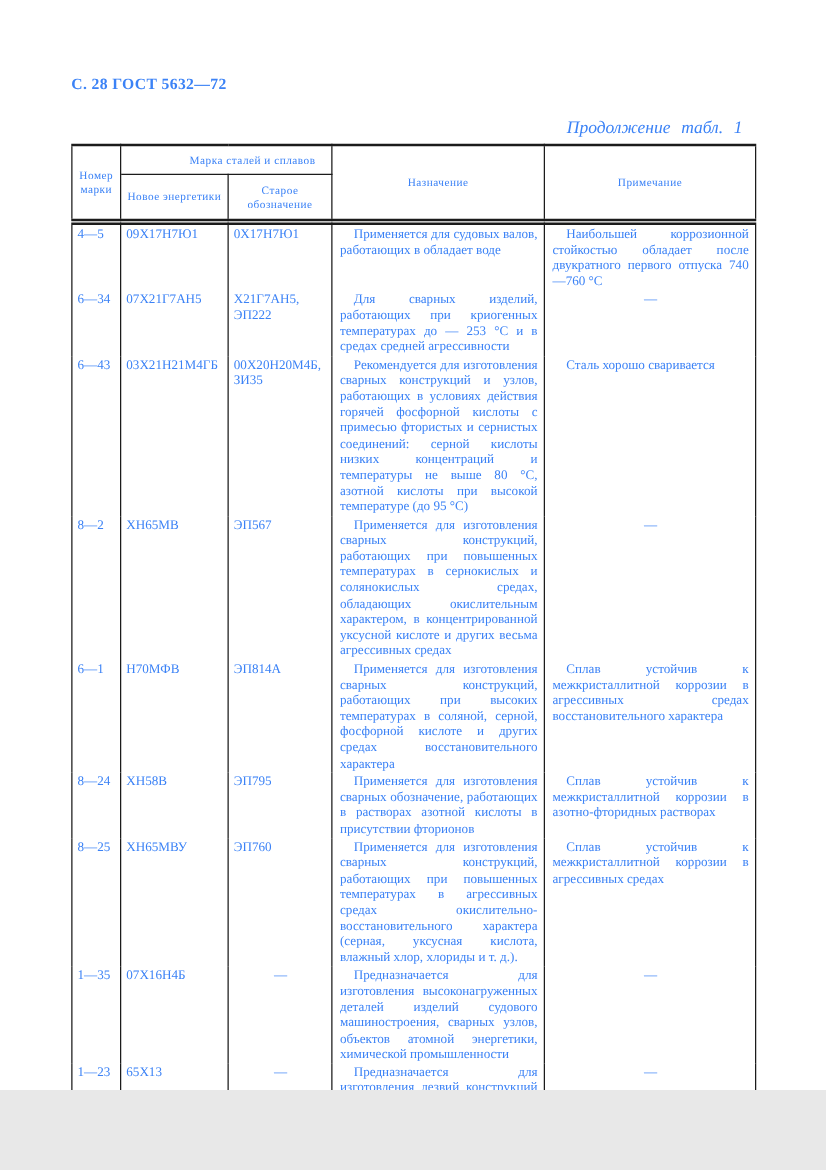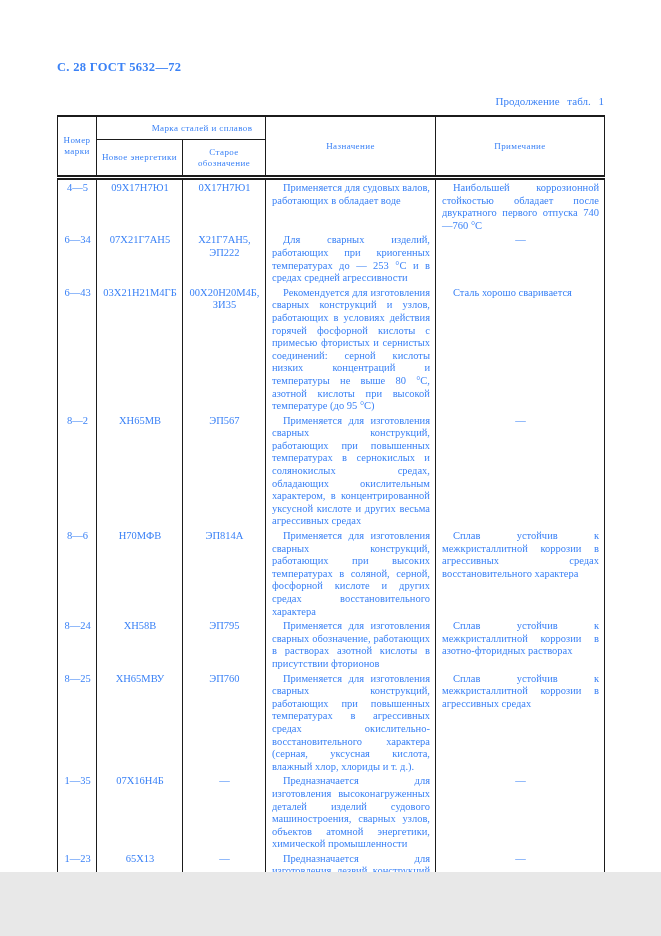--- a/index.html
+++ b/index.html
@@ -17,23 +17,24 @@
     position: absolute;
     left: 57px;
     top: 60px;
     font-size: 12.5px;
     font-weight: bold;
     letter-spacing: 0.3px;
     white-space: nowrap;
   }
   .caption {
     position: absolute;
-    right: 57px;
+    right: 67px;
     top: 95px;
-    font-size: 11px;
+    font-size: 14px;
+    font-style: italic;
     word-spacing: 5px;
     white-space: nowrap;
   }
   .table-wrap {
     position: absolute;
     left: 57px;
     top: 115px;
     width: 547px;
   }
   table.gost {
@@ -64,21 +65,20 @@
     letter-spacing: 0.4px;
     padding: 1px 2px;
   }
   thead tr.grp-row th { height: 20px; }
   thead tr.sub-row th { height: 33px; }
   th.th-group { border-bottom: 1px solid #1b1b1b; padding-left: 44px; }
 
   tbody td {
     vertical-align: top;
     padding: 2px 3px 0 4px;
-    text-align: center;
   }
   tbody td.para {
     text-align: justify;
     text-indent: 11px;
     padding: 2px 5px 0 6px;
     hyphens: auto;
   }
   tbody td.center { text-align: center; text-indent: 0; }
   tbody tr:last-child td { padding-bottom: 7px; }
 
@@ -144,21 +144,21 @@
           <td class="para">Сталь хорошо сваривается</td>
         </tr>
         <tr>
           <td>8—2</td>
           <td>ХН65МВ</td>
           <td>ЭП567</td>
           <td class="para">Применяется для изготовления сварных конструкций, работающих при повышенных температурах в сернокислых и солянокислых средах, обладающих окислительным характером, в концентрированной уксусной кислоте и других весьма агрессивных средах</td>
           <td class="center">—</td>
         </tr>
         <tr>
-          <td>8—6</td>
+          <td>6—1</td>
           <td>Н70МФВ</td>
           <td>ЭП814А</td>
           <td class="para">Применяется для изготовления сварных конструкций, работающих при высоких температурах в соляной, серной, фосфорной кислоте и других средах восстановительного характера</td>
           <td class="para">Сплав устойчив к межкристаллитной коррозии в агрессивных средах восстановительного характера</td>
         </tr>
         <tr>
           <td>8—24</td>
           <td>ХН58В</td>
           <td>ЭП795</td>
           <td class="para">Применяется для изготовления сварных обозначение, работающих в растворах азотной кислоты в присутствии фторионов</td>

